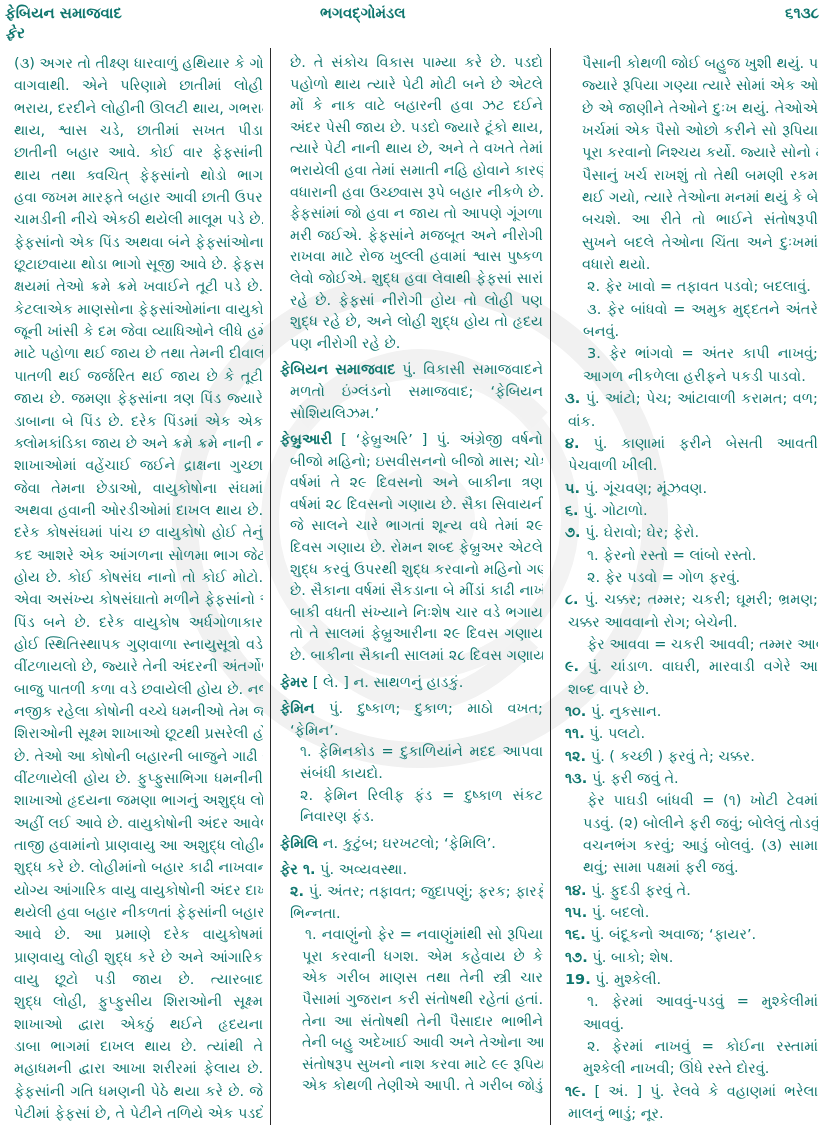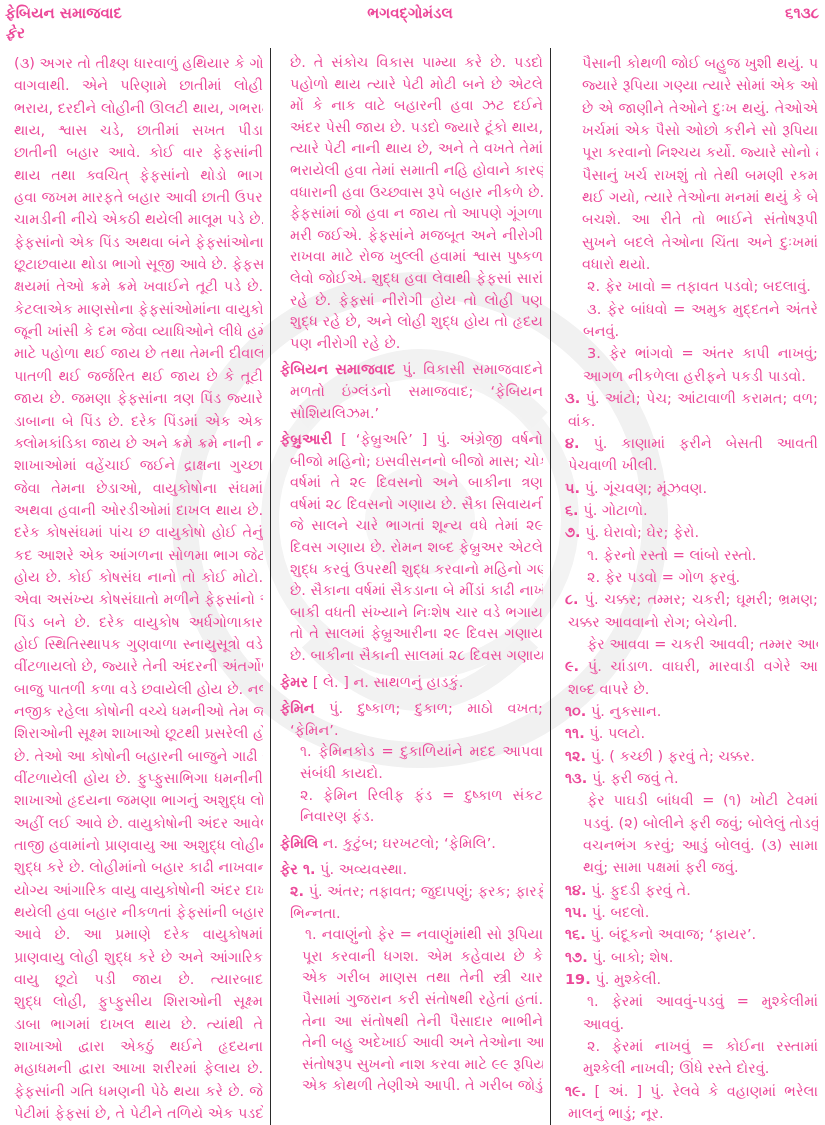--- a/index.html
+++ b/index.html
@@ -2,27 +2,27 @@
 <html><head>
 <meta charset="utf-8">
 <style>
   html, body { margin: 0; padding: 0; background: #ffffff; }
   .page {
     position: relative;
     width: 825px;
     height: 1125px;
     overflow: hidden;
     background: #ffffff;
-    color: #ec4899;
+    color: #0f766e;
     font-family: "DejaVu Sans", sans-serif;
   }
   .hdr { position: absolute; font-size: 15px; font-weight: bold; line-height: 20px; z-index: 2; }
   .hdr-left { left: 5px; top: 3px; }
   .hdr-sub { left: 5px; top: 23px; font-style: italic; }
-  .hdr-center { left: 320px; width: 180px; top: 3px; text-align: center; }
+  .hdr-center { left: 320px; width: 180px; top: 3px; }
   .hdr-page { right: 6px; top: 3px; }
 
   .watermark { position: absolute; left: 0; top: 0; width: 825px; height: 1125px; z-index: 0; pointer-events: none; }
 
   .divider { position: absolute; top: 48px; bottom: 0; width: 1px; background: #2a2a2a; z-index: 1; }
   .div-1 { left: 270px; }
   .div-2 { left: 550px; }
 
   .col { position: absolute; top: 52px; font-size: 14.5px; z-index: 1; }
   .col1 { left: 14px; width: 249px; }
@@ -122,22 +122,22 @@
         <div class="line"><span>શાખાઓ હૃદયના જમણા ભાગનું અશુદ્ધ લોહી</span></div>
         <div class="line"><span>અહીં લઈ આવે છે. વાયુકોષોની અંદર આવેલી</span></div>
         <div class="line"><span>તાજી હવામાંનો પ્રાણવાયુ આ અશુદ્ધ લોહીને</span></div>
         <div class="line"><span>શુદ્ધ કરે છે. લોહીમાંનો બહાર કાઢી નાખવાનો</span></div>
         <div class="line"><span>યોગ્ય આંગારિક વાયુ વાયુકોષોની અંદર દાખલ</span></div>
         <div class="line"><span>થયેલી હવા બહાર નીકળતાં ફેફસાંની બહાર</span></div>
         <div class="line"><span>આવે છે. આ પ્રમાણે દરેક વાયુકોષમાં</span></div>
         <div class="line"><span>પ્રાણવાયુ લોહી શુદ્ધ કરે છે અને આંગારિક</span></div>
         <div class="line"><span>વાયુ છૂટો પડી જાય છે. ત્યારબાદ</span></div>
         <div class="line"><span>શુદ્ધ લોહી, ફુપ્ફુસીય શિરાઓની સૂક્ષ્મ</span></div>
+        <div class="line"><span>શાખાઓ દ્વારા એકઠું થઈને હૃદયના</span></div>
         <div class="line"><span>ડાબા ભાગમાં દાખલ થાય છે. ત્યાંથી તે</span></div>
-        <div class="line"><span>શાખાઓ દ્વારા એકઠું થઈને હૃદયના</span></div>
         <div class="line"><span>મહાધમની દ્વારા આખા શરીરમાં ફેલાય છે.</span></div>
         <div class="line"><span>ફેફસાંની ગતિ ધમણની પેઠે થયા કરે છે. જે</span></div>
         <div class="line"><span>પેટીમાં ફેફસાં છે, તે પેટીને તળિયે એક પડદો</span></div>
       </div>
     </div>
   <div class="col col2">
       <div class="para k-body">
         <div class="line"><span>છે. તે સંકોચ વિકાસ પામ્યા કરે છે. પડદો</span></div>
         <div class="line"><span>પહોળો થાય ત્યારે પેટી મોટી બને છે એટલે</span></div>
         <div class="line"><span>મોં કે નાક વાટે બહારની હવા ઝટ દઈને</span></div>

